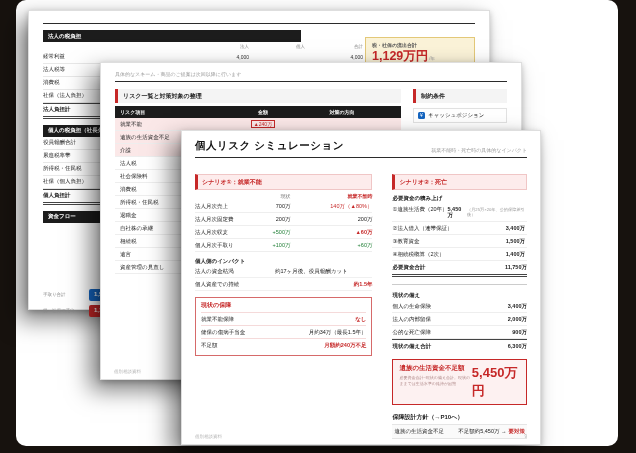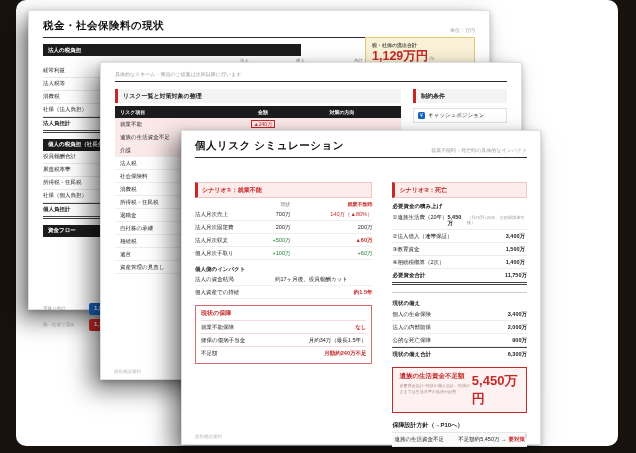--- a/index.html
+++ b/index.html
@@ -45,21 +45,21 @@
   .risk-head .c { text-align:center; }
   .risk-row { font-size:5.5px; min-height:13px; border-bottom:1px solid #eee; padding:0 5px; }
   .risk-row.hl { background:#fbe8e8; }
   .risk-row .amt { font-size:5px; color:#c62828; text-align:center; }
   .risk-row .amt.boxed span { border:1px solid #c62828; padding:0 2px; }
   .con-card { margin-top:5px; border:1px solid #e2e2e2; padding:3px 4px; display:flex; align-items:center; gap:3px; }
   .cash-ic { width:7px; height:7px; background:#1565c0; border-radius:1.5px; color:#fff; font-size:5px; line-height:7px; text-align:center; flex:none; }
   .con-card .cl { font-size:5.5px; color:#222; }
 
   
-  .panels { display:flex; gap:20px; margin-top:24px; }
+  .panels { display:flex; gap:20px; margin-top:16px; }
   .s1 { width:232px; } .s2 { flex:1; }
   .sc-head { border:1px solid #f0c6c6; border-left:3px solid #c62828; background:#fdecec; color:#c62828;
              font-size:6px; font-weight:bold; padding:2.5px 4px; }
   .s1-grid { display:grid; grid-template-columns:1fr 54px 82px; align-items:center; }
   .s1-colhead { font-size:5px; color:#777; padding:3px 0 1px; }
   .s1-colhead .r { text-align:right; } .s1-colhead .ev { color:#c62828; font-weight:bold; }
   .s1-row { font-size:5.5px; padding:2.5px 0; border-bottom:1px solid #eee; }
   .s1-row .r { text-align:right; }
   .pos { color:#1e7e34; } .neg { color:#c62828; } .strong { font-weight:bold; }
   .impact-title { font-size:5.5px; font-weight:bold; margin-top:6px; }
@@ -87,24 +87,20 @@
   .policy-row .tail { color:#c62828; font-weight:bold; margin-left:2px; }
   .footer { position:absolute; left:13px; right:13px; bottom:5px; display:flex; justify-content:space-between;
             font-size:4.5px; color:#b5b5b5; }
 </style>
 </head>
 <body>
 
 <div class="canvas"></div>
 
 <section class="page page-back">
-  <div class="head">
-    <div class="title">税金・社会保険料の現状</div>
-    <div class="small-note">単位：万円</div>
-  </div>
   <div class="rule"></div>
 
   <div class="ybox">
     <div class="ybox-title">税・社保の流出合計</div>
     <div class="ybox-value"><span>1,129万円</span><small>/年</small></div>
   </div>
 
   <div class="bar mt6">法人の税負担</div>
   <div class="bk-grid bk-head">
     <span></span>

